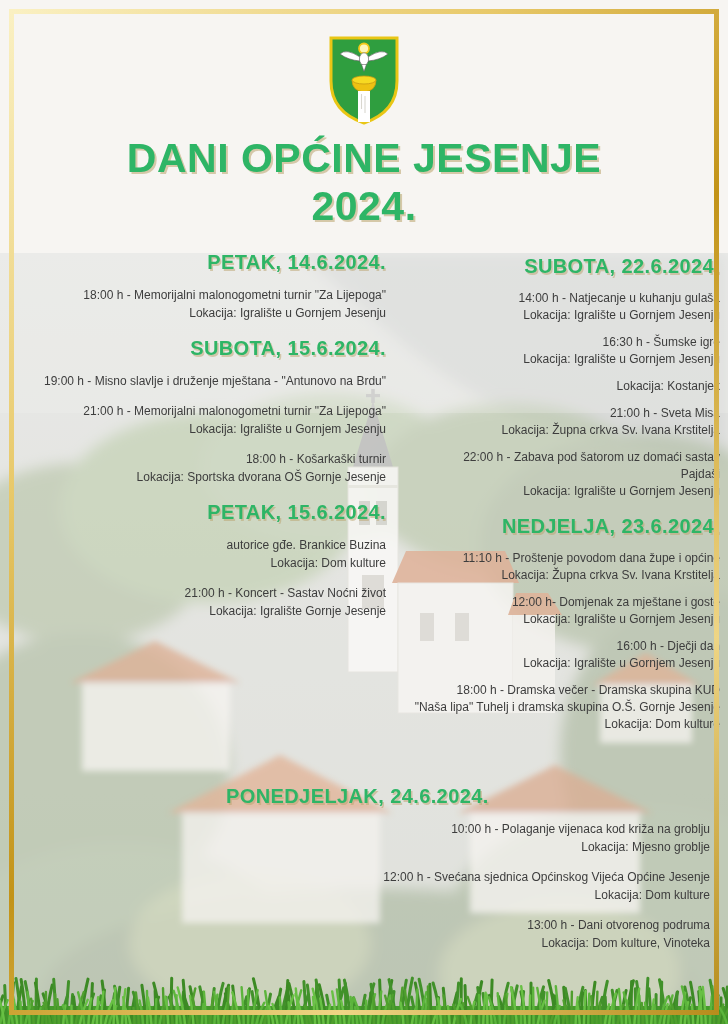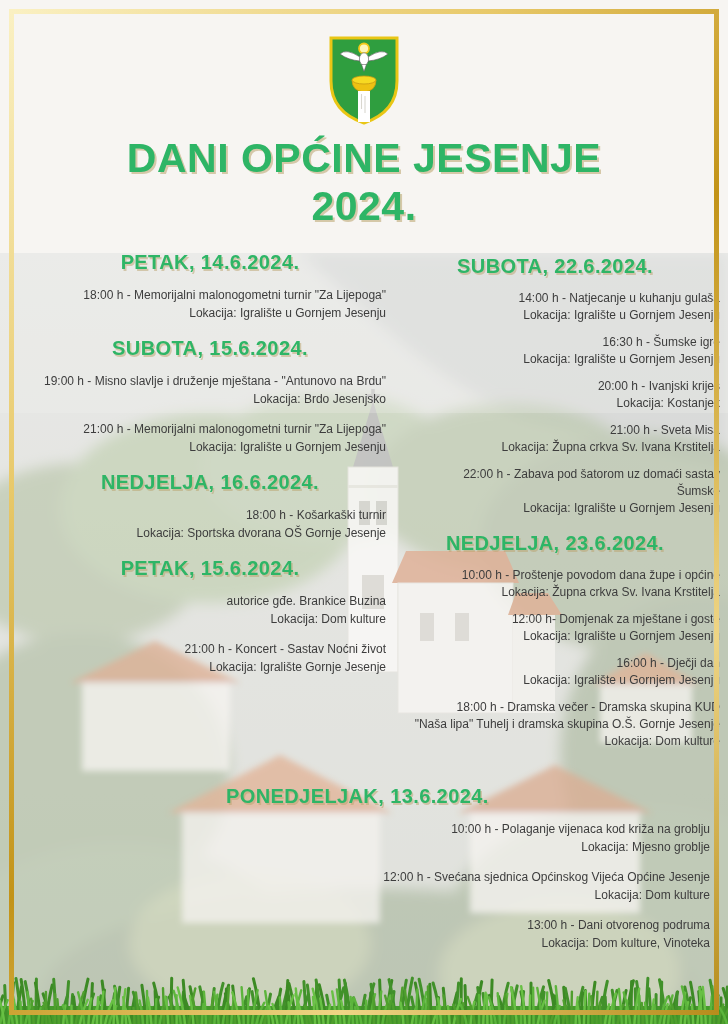--- a/index.html
+++ b/index.html
@@ -20,21 +20,21 @@
 
   .title{position:absolute;left:0;top:134px;width:728px;margin:0;text-align:center;z-index:5;
          font-size:41px;line-height:48px;font-weight:bold;letter-spacing:.5px;color:#2eb566;
          text-shadow:2px 2px 0 rgba(186,162,108,.55);}
 
   .col{position:absolute;z-index:5;}
   #col-left  {left:34px; top:250px;width:352px;}
   #col-right {left:390px;top:254px;width:330px;}
   #col-bottom{left:218px;top:784px;width:492px;}
 
-  .day-header{font-weight:bold;font-size:20px;line-height:24px;color:#2eb566;text-align:center;
+  .day-header{font-weight:bold;font-size:20px;line-height:24px;color:#2eb566;text-align:right;
               letter-spacing:.4px;margin:14px 0 12px;text-shadow:1.5px 1.5px 0 rgba(186,162,108,.5);}
   .day-section:first-child .day-header{margin-top:0;}
   #col-bottom .day-header{text-align:left;padding-left:8px;margin-top:0;}
 
   .event{margin-bottom:12px;}
   .event-line{font-size:12px;font-weight:normal;color:#3d3d3d;line-height:18px;white-space:nowrap;text-align:right;}
   #col-right .event{margin-bottom:10px;}
   #col-right .event-line{line-height:17px;}
 
   .grass{position:absolute;left:0;bottom:0;width:728px;height:68px;z-index:4;}
@@ -137,29 +137,27 @@
         <div class="day-header">PETAK, 14.6.2024.</div>
         <div class="event">
           <div class="event-line">18:00 h - Memorijalni malonogometni turnir "Za Lijepoga"</div>
           <div class="event-line">Lokacija: Igralište u Gornjem Jesenju</div>
         </div>
       </div>
       <div class="day-section">
         <div class="day-header">SUBOTA, 15.6.2024.</div>
         <div class="event">
           <div class="event-line">19:00 h - Misno slavlje i druženje mještana - "Antunovo na Brdu"</div>
-          <div class="event-line">Lokacija: Brdo Jesenjsko</div>
         </div>
         <div class="event">
           <div class="event-line">21:00 h - Memorijalni malonogometni turnir "Za Lijepoga"</div>
           <div class="event-line">Lokacija: Igralište u Gornjem Jesenju</div>
         </div>
       </div>
       <div class="day-section">
-        <div class="day-header">NEDJELJA, 16.6.2024.</div>
         <div class="event">
           <div class="event-line">18:00 h - Košarkaški turnir</div>
           <div class="event-line">Lokacija: Sportska dvorana OŠ Gornje Jesenje</div>
         </div>
       </div>
       <div class="day-section">
         <div class="day-header">PETAK, 15.6.2024.</div>
         <div class="event">
           <div class="event-line">autorice gđe. Brankice Buzina</div>
           <div class="event-line">Lokacija: Dom kulture</div>
@@ -175,57 +173,56 @@
         <div class="day-header">SUBOTA, 22.6.2024.</div>
         <div class="event">
           <div class="event-line">14:00 h - Natjecanje u kuhanju gulaša</div>
           <div class="event-line">Lokacija: Igralište u Gornjem Jesenju</div>
         </div>
         <div class="event">
           <div class="event-line">16:30 h - Šumske igre</div>
           <div class="event-line">Lokacija: Igralište u Gornjem Jesenju</div>
         </div>
         <div class="event">
-          <div class="event-line">20:00 h - Ivanjski krijes</div>
           <div class="event-line">Lokacija: Kostanjek</div>
         </div>
         <div class="event">
           <div class="event-line">21:00 h - Sveta Misa</div>
           <div class="event-line">Lokacija: Župna crkva Sv. Ivana Krstitelja</div>
         </div>
         <div class="event">
           <div class="event-line">22:00 h - Zabava pod šatorom uz domaći sastav</div>
-          <div class="event-line">Šumske</div>
+          <div class="event-line">Pajdaši</div>
           <div class="event-line">Lokacija: Igralište u Gornjem Jesenju</div>
         </div>
       </div>
       <div class="day-section">
         <div class="day-header">NEDJELJA, 23.6.2024.</div>
         <div class="event">
-          <div class="event-line">10:00 h - Proštenje povodom dana župe i općine</div>
+          <div class="event-line">11:10 h - Proštenje povodom dana župe i općine</div>
           <div class="event-line">Lokacija: Župna crkva Sv. Ivana Krstitelja</div>
         </div>
         <div class="event">
           <div class="event-line">12:00 h- Domjenak za mještane i goste</div>
           <div class="event-line">Lokacija: Igralište u Gornjem Jesenju</div>
         </div>
         <div class="event">
           <div class="event-line">16:00 h - Dječji dan</div>
           <div class="event-line">Lokacija: Igralište u Gornjem Jesenju</div>
         </div>
         <div class="event">
           <div class="event-line">18:00 h - Dramska večer - Dramska skupina KUD</div>
           <div class="event-line">"Naša lipa" Tuhelj i dramska skupina O.Š. Gornje Jesenje</div>
           <div class="event-line">Lokacija: Dom kulture</div>
         </div>
       </div>
     </div>
   <div id="col-bottom" class="col">
       <div class="day-section">
-        <div class="day-header">PONEDJELJAK, 13.6.2024.</div>
+        <div class="day-header">PONEDJELJAK, 24.6.2024.</div>
         <div class="event">
           <div class="event-line">10:00 h - Polaganje vijenaca kod križa na groblju</div>
           <div class="event-line">Lokacija: Mjesno groblje</div>
         </div>
         <div class="event">
           <div class="event-line">12:00 h - Svećana sjednica Općinskog Vijeća Općine Jesenje</div>
           <div class="event-line">Lokacija: Dom kulture</div>
         </div>
         <div class="event">
           <div class="event-line">13:00 h - Dani otvorenog podruma</div>

